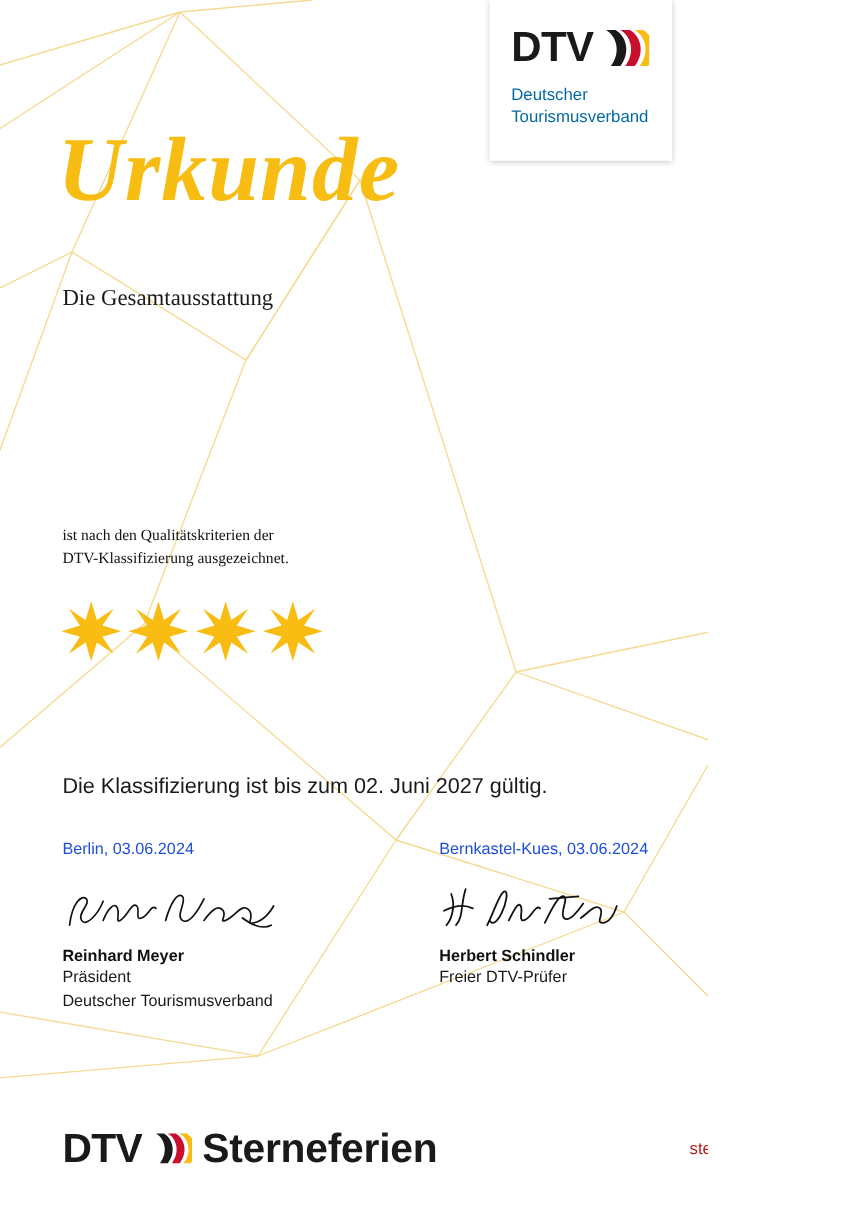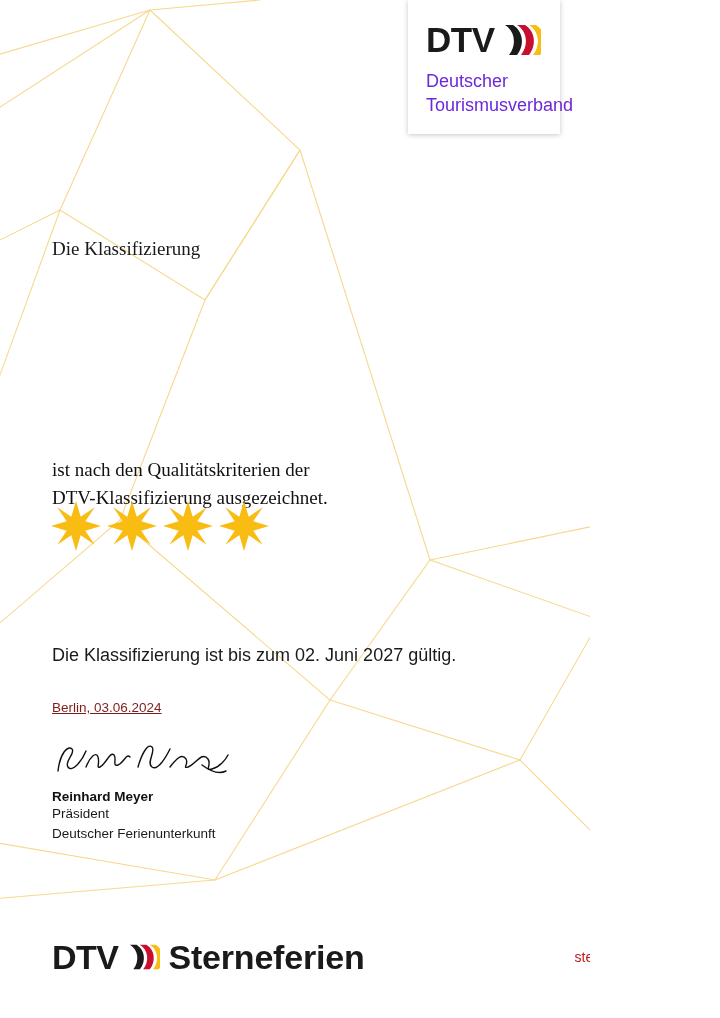--- a/index.html
+++ b/index.html
@@ -54,23 +54,23 @@
     letter-spacing: -0.5px;
     color: #1a1a1a;
     line-height: 1;
   }
   .chevrons {
     display: inline-block;
     line-height: 0;
   }
   .logo-badge .sub {
     margin-top: 12px;
-    font-size: 18px;
+    font-size: 14px;
     line-height: 1.35;
-    color: #6d28d9;
+    color: #0369a1;
   }
   .urkunde {
     position: absolute;
     left: 48px;
     top: 104px;
     font-family: "Liberation Serif", serif;
     font-weight: bold;
     font-style: italic;
     font-size: 76px;
     color: #f7bd12;
@@ -105,25 +105,24 @@
     font-size: 13.5px;
     line-height: 1.55;
     color: #1a1a1a;
     z-index: 3;
   }
   .criteria {
     position: absolute;
     left: 52px;
     top: 437px;
     font-family: "Liberation Serif", serif;
-    font-size: 19px;
+    font-size: 13px;
     line-height: 1.45;
     color: #111111;
     z-index: 3;
-    margin-top: 19px;
   }
   .stars {
     position: absolute;
     left: 50px;
     top: 500px;
     display: flex;
     gap: 4px;
     z-index: 3;
   }
   .desc {
@@ -146,22 +145,21 @@
     z-index: 3;
   }
   .sig-block {
     position: absolute;
     z-index: 3;
   }
   .sig-left { left: 52px; top: 700px; }
   .sig-right { left: 366px; top: 700px; }
   .sig-place {
     font-size: 13.5px;
-    color: #7f1d1d;
-    text-decoration: underline;
+    color: #1d4ed8;
   }
   .sig-mark {
     height: 46px;
     margin-top: 22px;
   }
   .sig-name {
     font-size: 13.5px;
     font-weight: bold;
     color: #111111;
     margin-top: 6px;
@@ -246,22 +244,23 @@
           <path d="M26 2 C36 8, 38 22, 30 32 L37 32 C45 22, 43 8, 33 2 Z" fill="#f9bc13"></path>
         </svg>
       </span>
     </div>
     <div class="sub">
       <div>Deutscher</div>
       <div>Tourismusverband</div>
     </div>
   </div>
 
-
-  <div class="lbl-ferienunterkunft">Die Klassifizierung</div>
+  <div class="urkunde">Urkunde</div>
+
+  <div class="lbl-ferienunterkunft">Die Gesamtausstattung</div>
 
 
   <div class="criteria">
     <div>ist nach den Qualitätskriterien der</div>
     <div>DTV-Klassifizierung ausgezeichnet.</div>
   </div>
 
   <div class="stars">
     <span>
       <svg width="52" height="52" viewBox="0 0 100 100" xmlns="http://www.w3.org/2000/svg">
@@ -296,23 +295,42 @@
           <path d="M6 34 C8 16, 16 8, 20 12 C24 16, 12 24, 16 30 C20 36, 30 24, 34 14"></path>
           <path d="M34 30 C38 20, 44 14, 46 20 C48 26, 44 32, 48 30 C54 27, 58 14, 62 18 C65 21, 60 30, 66 28 C72 26, 74 16, 78 20"></path>
           <path d="M86 30 C90 16, 96 6, 100 10 C104 14, 94 26, 100 30 C106 34, 114 20, 118 12"></path>
           <path d="M118 30 C124 22, 130 16, 134 22 C137 27, 130 32, 136 30 C144 27, 150 14, 156 22 C160 28, 152 34, 160 32 C168 30, 174 22, 176 18"></path>
           <path d="M150 28 C158 34, 166 38, 174 34"></path>
         </g>
       </svg>
     </div>
     <div class="sig-name">Reinhard Meyer</div>
     <div class="sig-role">Präsident</div>
-    <div class="sig-role">Deutscher Ferienunterkunft</div>
-  </div>
-
+    <div class="sig-role">Deutscher Tourismusverband</div>
+  </div>
+
+  <div class="sig-block sig-right">
+    <div class="sig-place">Bernkastel-Kues, 03.06.2024</div>
+    <div class="sig-mark">
+      <svg width="150" height="44" viewBox="0 0 150 44" xmlns="http://www.w3.org/2000/svg">
+        <g fill="none" stroke="#111111" stroke-width="1.5" stroke-linecap="round">
+          <path d="M10 8 C14 18, 10 30, 6 34"></path>
+          <path d="M22 4 C18 16, 20 28, 14 34"></path>
+          <path d="M4 22 C12 18, 20 16, 28 20"></path>
+          <path d="M40 34 C46 22, 50 8, 54 6 C58 4, 56 16, 52 24 C48 32, 44 34, 42 30"></path>
+          <path d="M58 30 C62 22, 66 14, 68 18 C70 22, 66 30, 70 30 C76 30, 80 16, 84 20"></path>
+          <path d="M88 32 C94 20, 100 8, 104 10 C108 12, 100 24, 104 28 C108 32, 116 22, 120 16"></path>
+          <path d="M118 28 C124 24, 130 16, 134 20 C138 24, 130 32, 136 32 C142 32, 146 24, 148 18"></path>
+          <path d="M92 12 L116 10"></path>
+        </g>
+      </svg>
+    </div>
+    <div class="sig-name">Herbert Schindler</div>
+    <div class="sig-role">Freier DTV-Prüfer</div>
+  </div>
 
   <div class="footer">
     <div class="footer-inner">
       <div class="brand">
         <span class="dtv">DTV</span>
         <span class="chevrons">
           <svg width="32" height="28" viewBox="0 0 38 34" xmlns="http://www.w3.org/2000/svg">
             <path d="M2 2 C12 8, 14 22, 6 32 L14 32 C22 22, 20 8, 10 2 Z" fill="#1a1a1a"></path>
             <path d="M14 2 C24 8, 26 22, 18 32 L26 32 C34 22, 32 8, 22 2 Z" fill="#c8102e"></path>
             <path d="M26 2 C36 8, 38 22, 30 32 L37 32 C45 22, 43 8, 33 2 Z" fill="#f9bc13"></path>

